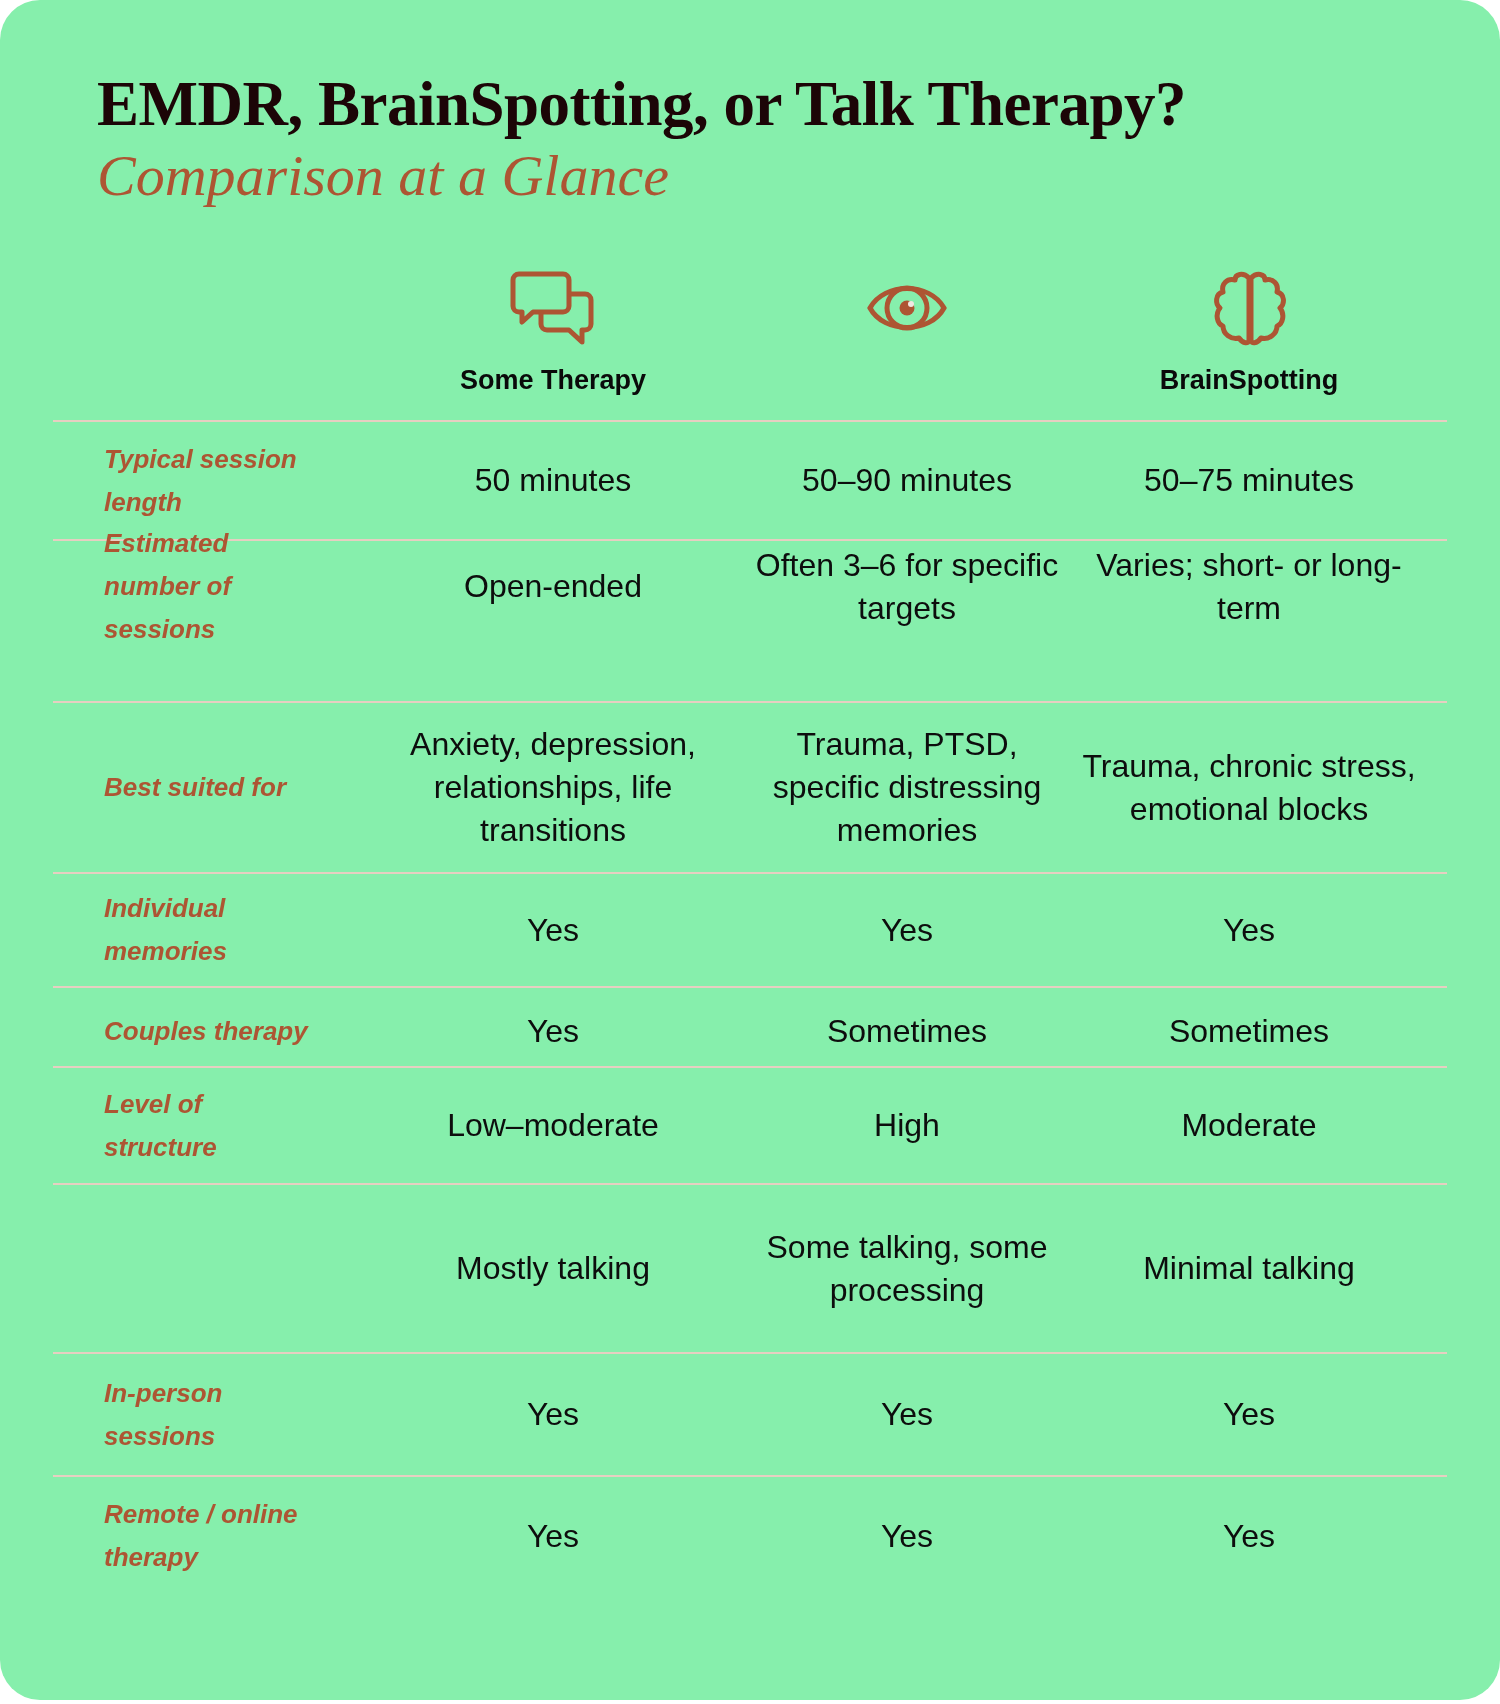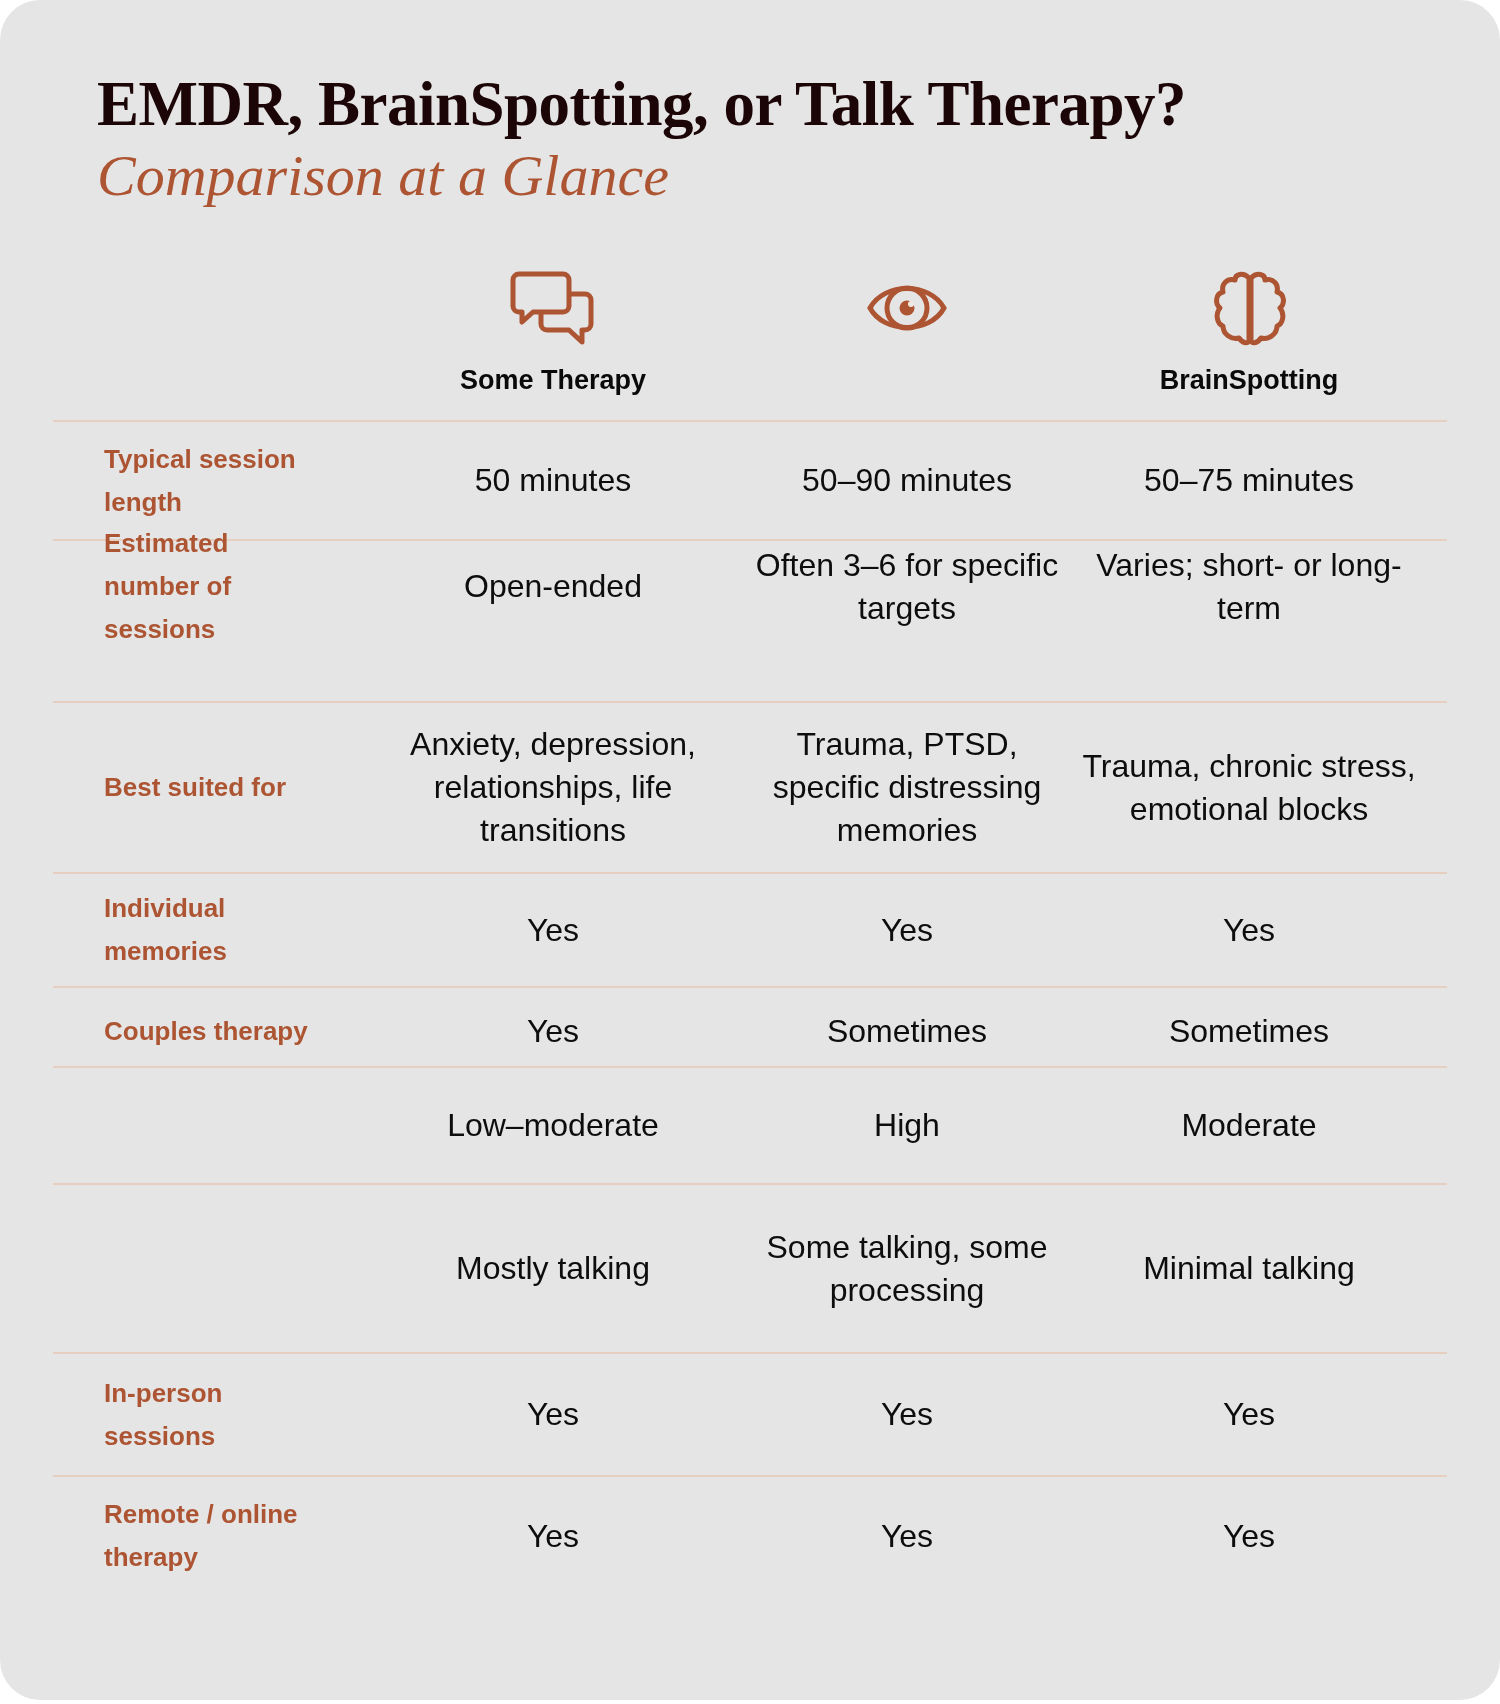--- a/index.html
+++ b/index.html
@@ -1,19 +1,19 @@
 <!DOCTYPE html>
 <html><head>
 <meta charset="utf-8">
 <style>
   html, body { margin:0; padding:0; background:#ffffff; }
   body { width:1500px; height:1704px; overflow:hidden; }
   .card {
     position:absolute; left:0; top:0; width:1500px; height:1700px;
-    background:#e5e5e5; border-radius:40px;
+    background:#86efac; border-radius:40px;
   }
   .title {
     position:absolute; left:97px; top:66px;
     font-family:"Liberation Serif", "DejaVu Serif", serif;
     font-weight:bold; font-size:63px; line-height:76px;
     color:#1c0507; letter-spacing:-0.5px; white-space:nowrap;
   }
   .subtitle {
     position:absolute; left:97px; top:140px;
     font-family:"Liberation Serif", "DejaVu Serif", serif;
@@ -26,21 +26,21 @@
     position:absolute; top:360px; width:320px; text-align:center;
     font-family:"Liberation Sans", "DejaVu Sans", sans-serif;
     font-weight:bold; font-size:27px; line-height:40px; color:#0a0a0a;
   }
   .rule { position:absolute; left:53px; width:1394px; height:2px; background:#e6cfc1; }
   .row { position:absolute; left:53px; width:1394px; }
   .rowlabel {
     position:absolute; left:51px; top:0; bottom:0; width:260px;
     display:flex; align-items:center;
     font-family:"Liberation Sans", "DejaVu Sans", sans-serif;
-    font-weight:bold; font-size:26px; line-height:43px; color:#ad5533;
+    font-weight:bold; font-size:26px; line-height:43px; color:#ad5533;font-style:italic;
   }
   .cell {
     position:absolute; top:0; bottom:0; width:320px;
     display:flex; align-items:center; justify-content:center; text-align:center;
     font-family:"Liberation Sans", "DejaVu Sans", sans-serif;
     font-size:32px; line-height:43px; color:#0d0d0d;
   }
   .c1 { left:340px; } .c2 { left:694px; } .c3 { left:1036px; }
 </style>
 </head>
@@ -108,20 +108,21 @@
     <div class="cell c2">Yes</div>
     <div class="cell c3">Yes</div>
   </div>
   <div class="row" style="top:988px; height:87px;">
     <div class="rowlabel">Couples therapy</div>
     <div class="cell c1">Yes</div>
     <div class="cell c2">Sometimes</div>
     <div class="cell c3">Sometimes</div>
   </div>
   <div class="row" style="top:1068px; height:115px;">
+    <div class="rowlabel" style="width:160px;">Level of structure</div>
     <div class="cell c1">Low–moderate</div>
     <div class="cell c2">High</div>
     <div class="cell c3">Moderate</div>
   </div>
   <div class="row" style="top:1185px; height:167px;">
     <div class="cell c1">Mostly talking</div>
     <div class="cell c2" style="width:300px; left:704px;">Some talking, some processing</div>
     <div class="cell c3">Minimal talking</div>
   </div>
   <div class="row" style="top:1354px; height:121px;">

